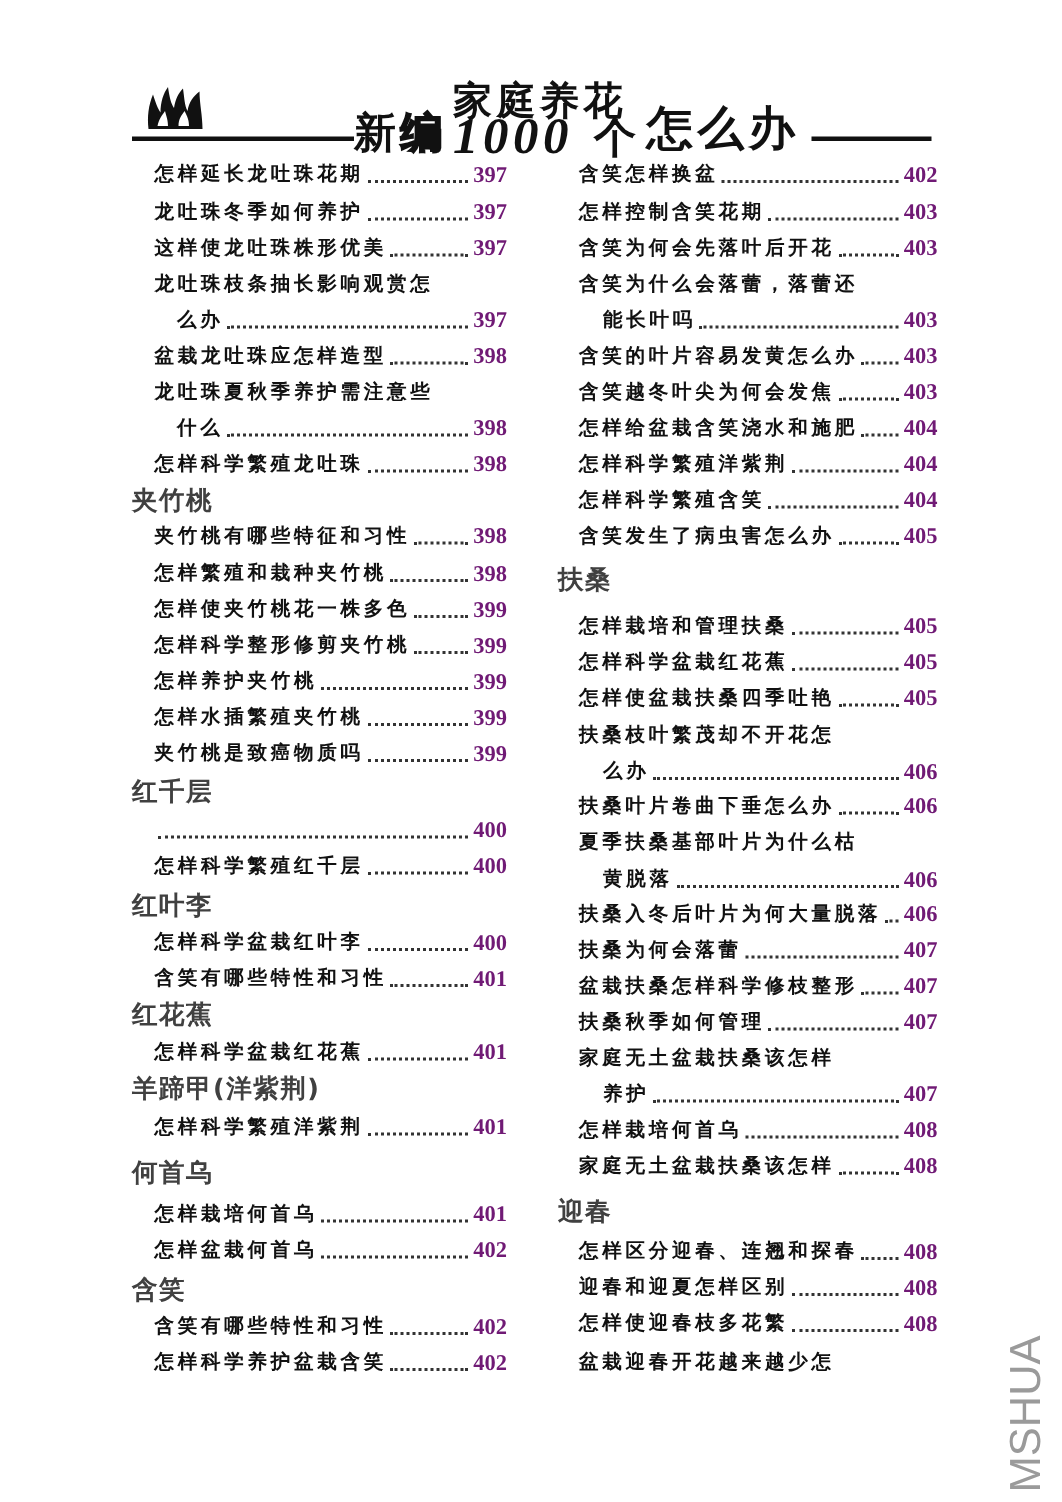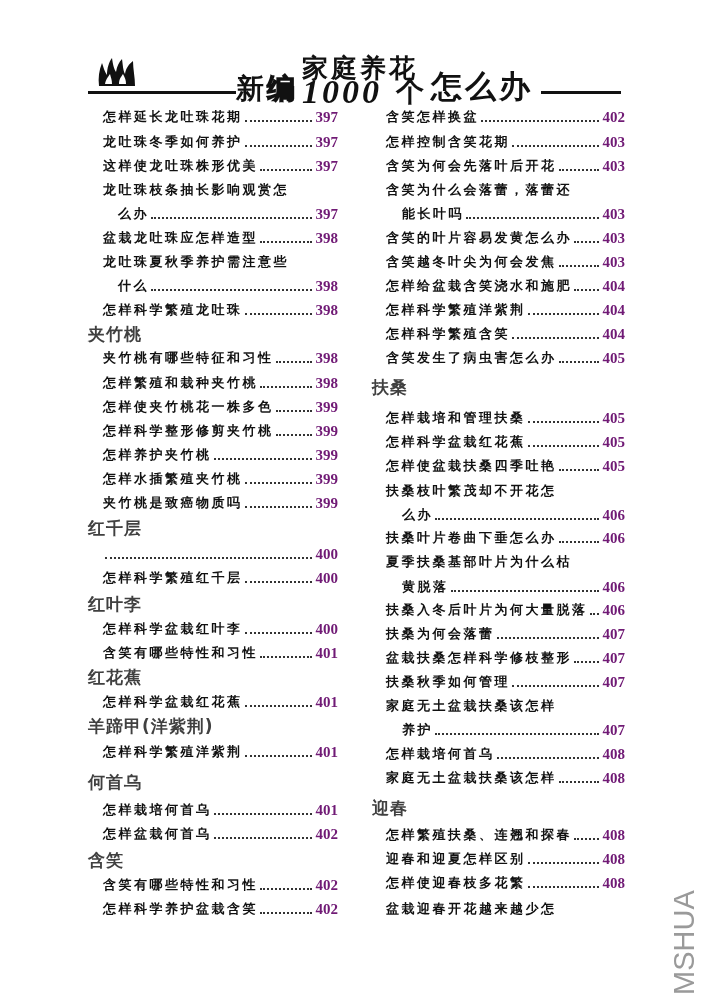--- a/index.html
+++ b/index.html
@@ -343,21 +343,21 @@
     <span class="pg">408</span>
   </div>
   <div class="row R" style="top:768px">
     <span class="t">家庭无土盆栽扶桑该怎样</span>
     <span class="leader"></span>
     <span class="pg">408</span>
   </div>
 
   <div class="head R" style="top:797px">迎春</div>
   <div class="row R" style="top:825px">
-    <span class="t">怎样繁殖扶桑、连翘和探春</span>
+    <span class="t">怎样区分迎春、连翘和探春</span>
     <span class="leader"></span>
     <span class="pg">408</span>
   </div>
   <div class="row R" style="top:849px">
     <span class="t">迎春和迎夏怎样区别</span>
     <span class="leader"></span>
     <span class="pg">408</span>
   </div>
   <div class="row R" style="top:873px">
     <span class="t">怎样使迎春枝多花繁</span>

